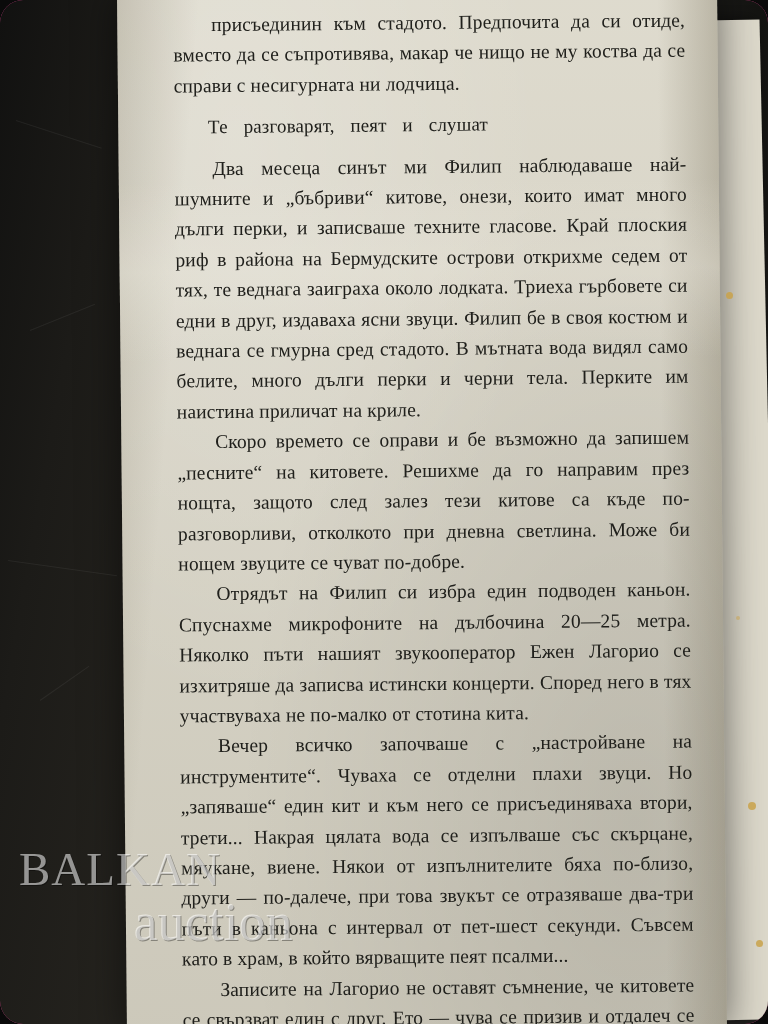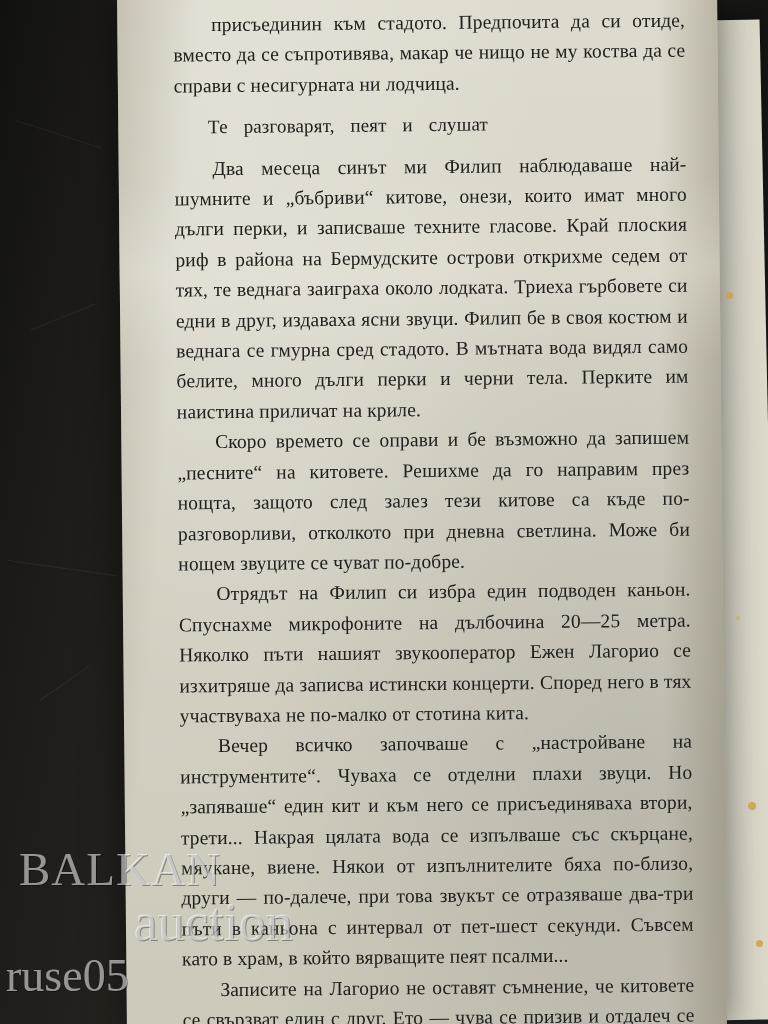--- a/index.html
+++ b/index.html
@@ -7,20 +7,21 @@
     padding: 0;
     background: #0a0a0a;
   }
   #page {
     position: relative;
     width: 768px;
     height: 1024px;
     overflow: hidden;
     background: #ec4899;
     font-family: "Liberation Serif", serif;
+    border-radius: 23px;
   }
   
   .bg-left {
     position: absolute;
     left: 0; top: 0;
     width: 140px; height: 1024px;
     background: linear-gradient(100deg, #111110 0%, #1c1b18 40%, #26241f 100%);
   }
   .bg-right {
     position: absolute;
@@ -178,16 +179,15 @@
     <p>Два месеца синът ми Филип наблюдаваше най-шумните и „бъбриви“ китове, онези, които имат много дълги перки, и записваше техните гласове. Край плоския риф в района на Бермудските острови открихме седем от тях, те веднага заиграха около лодката. Триеха гърбовете си едни в друг, издаваха ясни звуци. Филип бе в своя костюм и веднага се гмурна сред стадото. В мътната вода видял само белите, много дълги перки и черни тела. Перките им наистина приличат на криле.</p>
     <p>Скоро времето се оправи и бе възможно да запишем „песните“ на китовете. Решихме да го направим през нощта, защото след залез тези китове са къде по-разговорливи, отколкото при дневна светлина. Може би нощем звуците се чуват по-добре.</p>
     <p>Отрядът на Филип си избра един подводен каньон. Спуснахме микрофоните на дълбочина 20—25 метра. Няколко пъти нашият звукооператор Ежен Лагорио се изхитряше да записва истински концерти. Според него в тях участвуваха не по-малко от стотина кита.</p>
     <p>Вечер всичко започваше с „настройване на инструментите“. Чуваха се отделни плахи звуци. Но „запяваше“ един кит и към него се присъединяваха втори, трети... Накрая цялата вода се изпълваше със скърцане, мяукане, виене. Някои от изпълнителите бяха по-близо, други — по-далече, при това звукът се отразяваше два-три пъти в каньона с интервал от пет-шест секунди. Съвсем като в храм, в който вярващите пеят псалми...</p>
     <p>Записите на Лагорио не оставят съмнение, че китовете се свързват един с друг. Ето — чува се призив и отдалеч се понася отговор. При това</p>
   </div>
 
   <div class="watermark">
     <div class="wm-line wm-balkan">BALKAN</div>
     <div class="wm-line wm-auction">auction</div>
-    <div class="wm-line wm-user">ruse05</div>
   </div>
 
 </div>
 
 </body></html>

